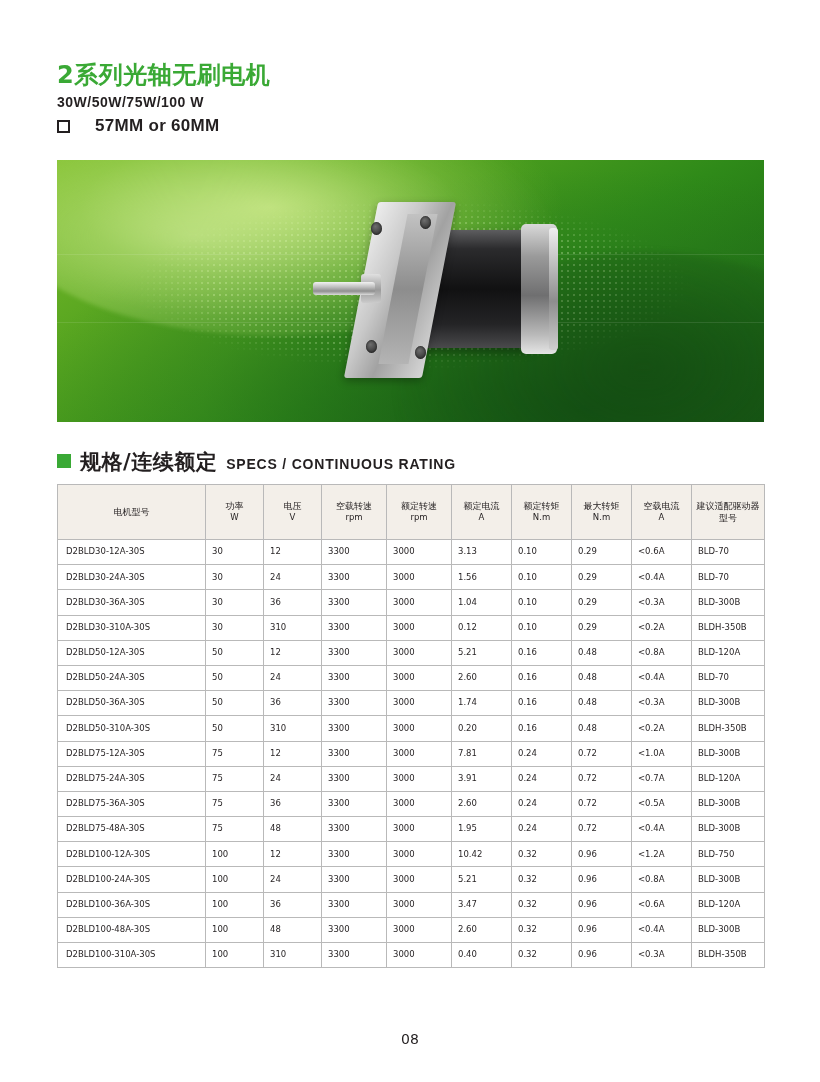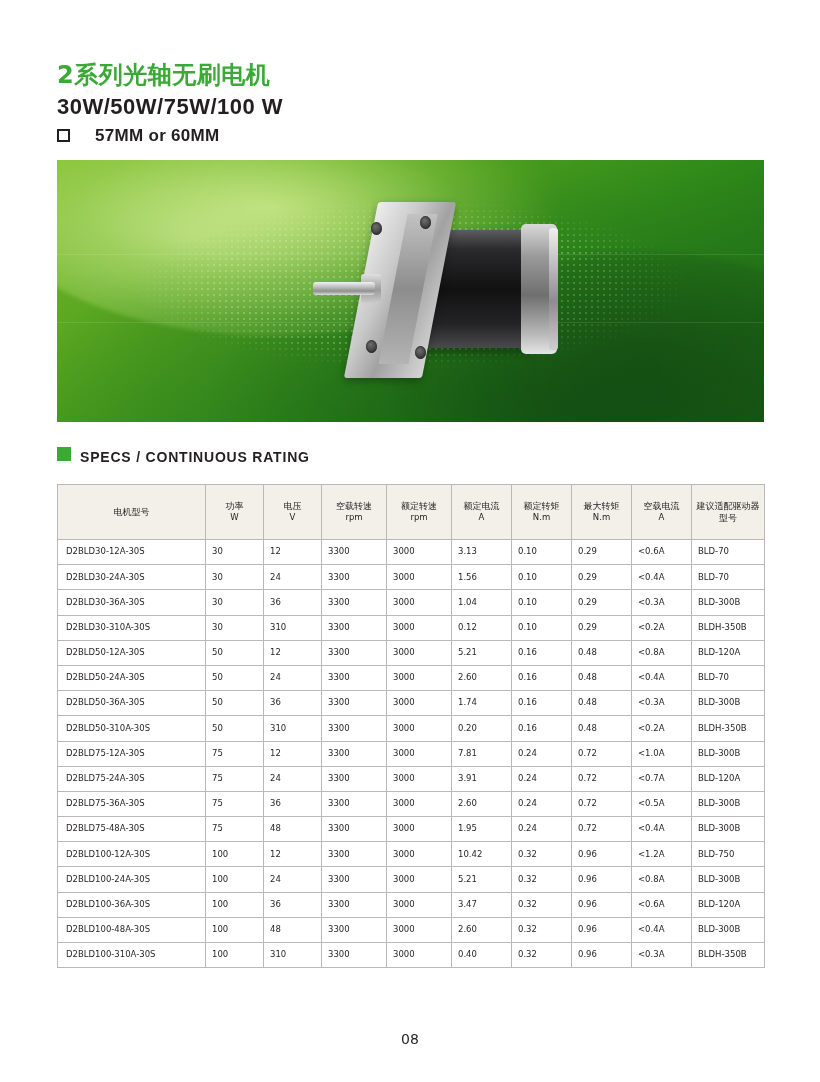--- a/index.html
+++ b/index.html
@@ -27,21 +27,21 @@
   .title-cn{
     font-size:24px;
     font-weight:bold;
     color:#3aa935;
     letter-spacing:0.5px;
     line-height:1.15;
     margin:0 0 4px 0;
     font-family:"DejaVu Sans", sans-serif;
   }
   .title-sub{
-    font-size:22px;
+    font-size:14px;
     font-weight:bold;
     color:#231f20;
     letter-spacing:0.5px;
     line-height:1.2;
     margin:0 0 6px 0;
   }
   .title-size-row{
     display:flex;
     align-items:center;
     gap:25px;
@@ -297,20 +297,21 @@
       <div class="hole h2"></div>
       <div class="hole h3"></div>
       <div class="hole h4"></div>
       <div class="shaft-base"></div>
       <div class="shaft"></div>
     </div>
   </div>
 
   <div class="section-head">
     <span class="sq-green"></span>
+    <span class="sec-cn">规格/连续额定</span>
     <span class="sec-en">SPECS / CONTINUOUS RATING</span>
   </div>
 
   <table class="spec-table">
     <colgroup>
       <col class="c0">
         <col class="c1">
         <col class="c2">
         <col class="c3">
         <col class="c4">

